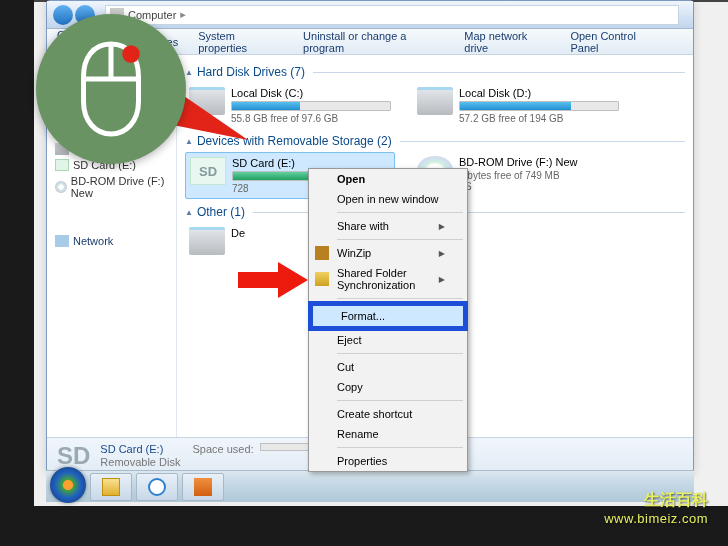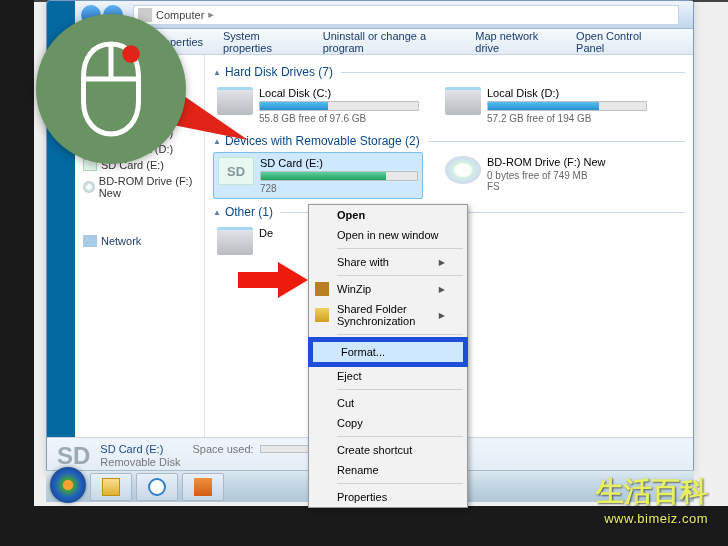--- a/index.html
+++ b/index.html
@@ -1,18 +1,18 @@
 <!DOCTYPE html>
 <html><head>
 <meta charset="utf-8">
 <style>
 * { box-sizing: border-box; margin: 0; padding: 0; }
 body { width: 728px; height: 546px; font-family: "Segoe UI", Tahoma, sans-serif; font-size: 11px; background: #1a1a1a; overflow: hidden; position: relative; }
 .monitor-frame { position: absolute; left: 34px; top: 0; width: 694px; height: 506px; background: #f0f0f0; border-top: 2px solid #444; }
-.explorer-window { position: absolute; left: 46px; top: 0; width: 648px; height: 474px; background: #0369a1; border: 1px solid #7a9ac3; border-radius: 4px 4px 0 0; box-shadow: 0 0 10px rgba(0,0,0,0.15); padding-left: 28px; }
+.explorer-window { position: absolute; left: 46px; top: 0; width: 648px; height: 474px; background: #be185d; border: 1px solid #7a9ac3; border-radius: 4px 4px 0 0; box-shadow: 0 0 10px rgba(0,0,0,0.15); }
 .titlebar { height: 28px; background: linear-gradient(#f0f5fc,#d7e5f5,#c0d6ed); border-bottom: 1px solid #a8b8cc; display: flex; align-items: center; padding: 0 6px; }
 .nav-btn { width: 20px; height: 20px; border-radius: 50%; background: linear-gradient(#60b0f0,#2070c0); margin-right: 2px; }
 .breadcrumb-box { flex: 1; height: 20px; background: #fff; border: 1px solid #c8d4e4; margin: 0 8px; display: flex; align-items: center; padding: 0 4px; font-size: 11px; color: #444; }
 .breadcrumb-box .bc-icon { width: 14px; height: 14px; background: #ccc; margin-right: 4px; }
 .breadcrumb-box .arrow { margin: 0 4px; color: #888; }
 .toolbar { height: 26px; background: linear-gradient(#f5f9fc,#e2ecf5); border-bottom: 1px solid #c8d4e4; display: flex; align-items: center; padding: 0 10px; }
 .toolbar span { color: #1a3c6e; margin-right: 20px; font-size: 11px; }
 .workspace { display: flex; height: calc(100% - 90px); }
 .sidebar { width: 130px; background: #fff; border-right: 1px solid #e0e6ee; padding: 6px 4px; }
 .side-item { display: flex; align-items: center; padding: 2px 4px; font-size: 11px; color: #333; }
@@ -34,21 +34,21 @@
 .drive-ico { width: 36px; height: 28px; margin-right: 6px; }
 .drive-ico.hdd { background: linear-gradient(#e0e4e8,#b8bcc0); border-radius: 2px; border-top: 3px solid #a8d8f0; }
 .drive-ico.sd { background: #e8f8f0; border: 1px solid #c0e8d0; display: flex; align-items: center; justify-content: center; font-size: 13px; font-weight: bold; color: #85999e; }
 .drive-ico.cd { background: radial-gradient(#fff 30%,#d0f0e0 40%,#d0e0f0 60%,#d0d0d0); border-radius: 50%; }
 .drive-info { flex: 1; }
 .drive-name { font-size: 11px; margin-bottom: 2px; }
 .drive-bar { height: 10px; background: #e8e8e8; border: 1px solid #c0c0c0; border-radius: 1px; position: relative; margin-bottom: 2px; overflow: hidden; }
 .drive-bar .fill { height: 100%; background: linear-gradient(#55c0f0,#2590d0); }
 .drive-bar .fill.sel { background: linear-gradient(#60d0a0,#20a060); }
 .drive-free { font-size: 10px; color: #666; }
-.context-menu { position: absolute; left: 308px; top: 168px; width: 160px; background: #f2f2f2; border: 1px solid #999; box-shadow: 2px 2px 5px rgba(0,0,0,0.3); z-index: 30; font-size: 11px; margin-top: 36px; }
+.context-menu { position: absolute; left: 308px; top: 168px; width: 160px; background: #f2f2f2; border: 1px solid #999; box-shadow: 2px 2px 5px rgba(0,0,0,0.3); z-index: 30; font-size: 11px; }
 .context-menu .ctx-item { padding: 4px 22px 4px 28px; cursor: default; display: flex; align-items: center; justify-content: space-between; }
 .context-menu .ctx-item.bold { font-weight: bold; }
 .context-menu .ctx-item.hl { background: #cde8ff; border: 5px solid #1d4ed8; margin: -1px; }
 .context-menu .ctx-sep { height: 1px; background: #d0d0d0; margin: 3px 4px 3px 28px; }
 .context-menu .sub { color: #555; font-size: 8px; }
 .context-menu .ctx-item .cm-ico { position: absolute; left: 6px; width: 14px; height: 14px; }
 .cm-ico.wz { background: linear-gradient(#f0d060,#d0a020); }
 .cm-ico.wz2 { background: #b88020; }
 .cm-ico.sf { background: linear-gradient(#f0d060,#d0a020); }
 .details-bar { position: absolute; bottom: 0; left: 0; right: 0; height: 36px; background: linear-gradient(#f0f5fc,#e2ecf5); border-top: 1px solid #c8d4e4; display: flex; align-items: center; padding: 4px 10px; font-size: 11px; }
@@ -63,23 +63,23 @@
 .task-btn { width: 42px; height: 28px; margin-left: 4px; background: linear-gradient(#e8f0f8,#c8d8e8); border: 1px solid #a8b8c8; border-radius: 2px; display: flex; align-items: center; justify-content: center; }
 .task-ico { width: 18px; height: 18px; }
 .task-ico.ex { background: linear-gradient(#f8e090,#e0b030); border: 1px solid #c09010; }
 .task-ico.ie { border-radius: 50%; border: 2px solid #3080d0; background: #fff; }
 .task-ico.wm { background: linear-gradient(#f09040,#d06010); }
 .mouse-badge { position: absolute; left: 36px; top: 14px; width: 150px; height: 150px; border-radius: 50%; background: #699363; display: flex; align-items: center; justify-content: center; z-index: 50; box-shadow: 0 2px 8px rgba(0,0,0,0.3); }
 .mouse-svg { width: 80px; height: 100px; }
 .callout-arrow { position: absolute; left: 168px; top: 85px; z-index: 49; }
 .callout-arrow2 { position: absolute; left: 238px; top: 262px; z-index: 60; }
 .watermark { position: absolute; right: 20px; bottom: 20px; color: #e8f060; text-shadow: 1px 1px 2px rgba(0,0,0,0.6); font-family: "Microsoft YaHei", sans-serif; z-index: 80; text-align: right; }
-.watermark .w1 { font-size: 28px; font-weight: bold; }
+.watermark .w1 { font-size: 16px; font-weight: bold; }
 .watermark .w2 { font-size: 13px; letter-spacing: 0.5px; }
-.row-line { display: flex; gap: 6px; align-items: center; margin-top: 13px; }
+.row-line { display: flex; gap: 6px; align-items: flex-start; margin-top: 13px; }
 </style>
 </head>
 <body>
 
 <div class="monitor-frame"></div>
 
 <div class="explorer-window">
   <div class="titlebar">
     <div class="nav-btn"></div>
     <div class="nav-btn"></div>

